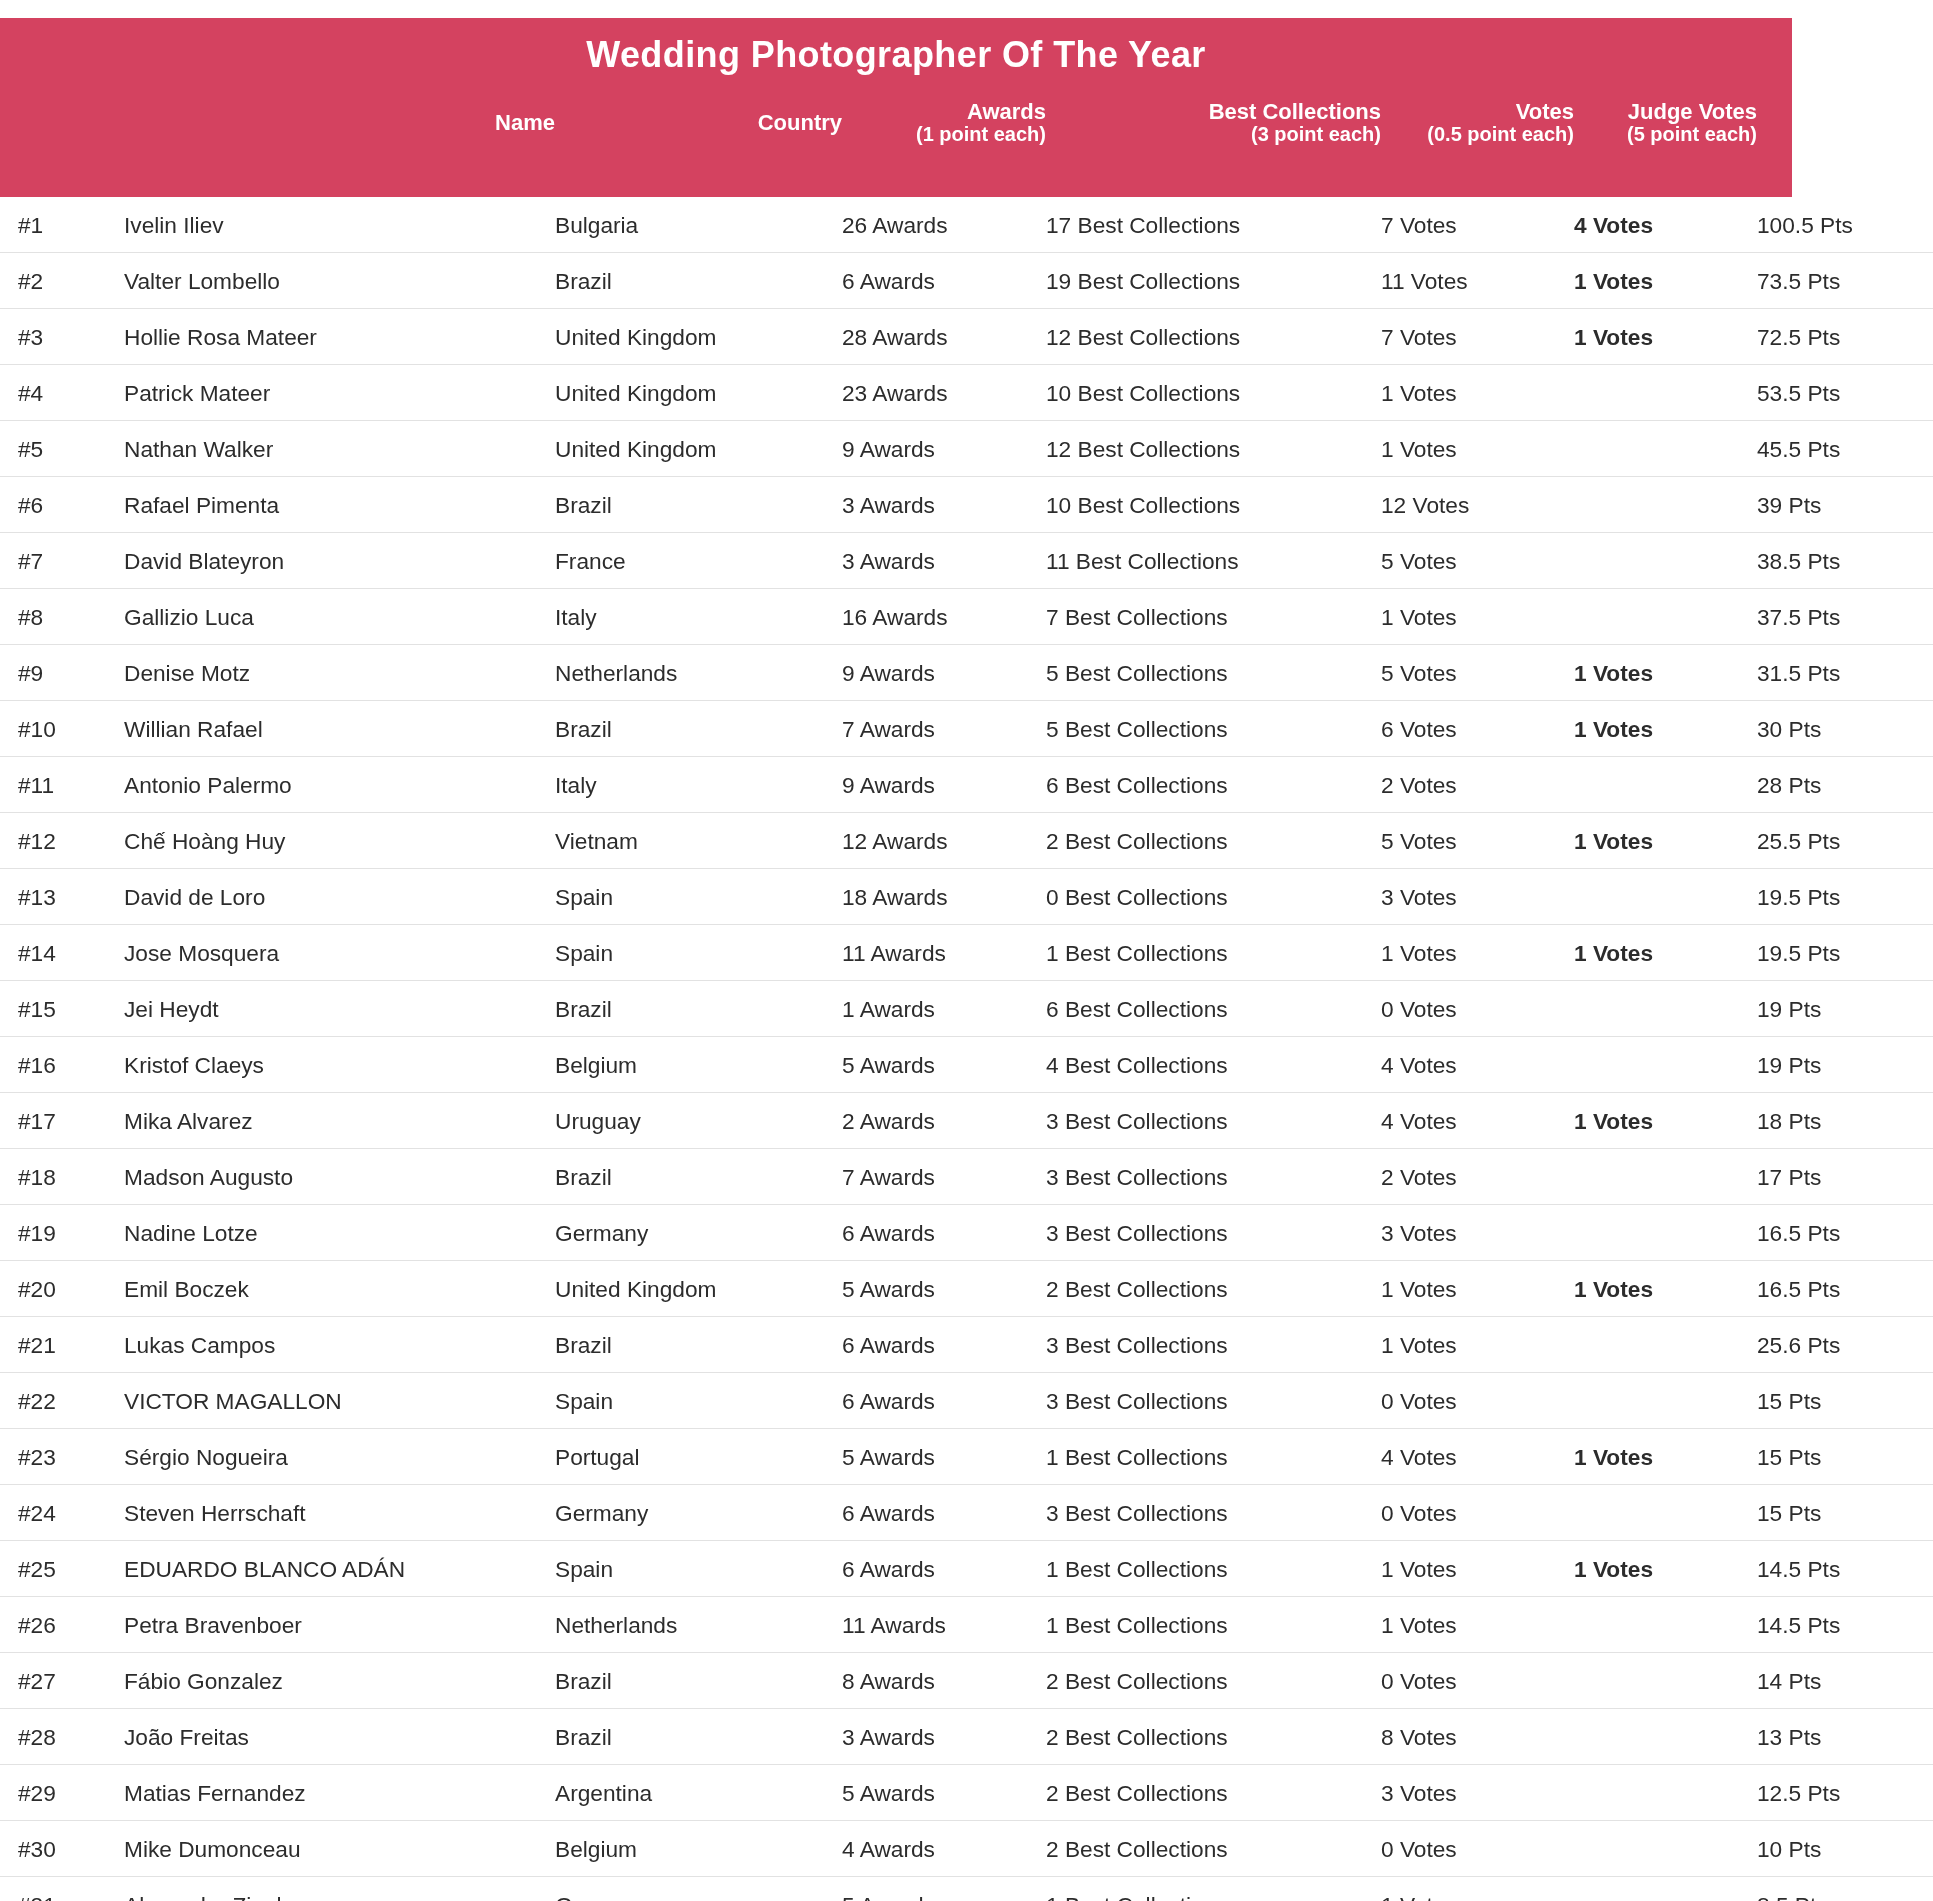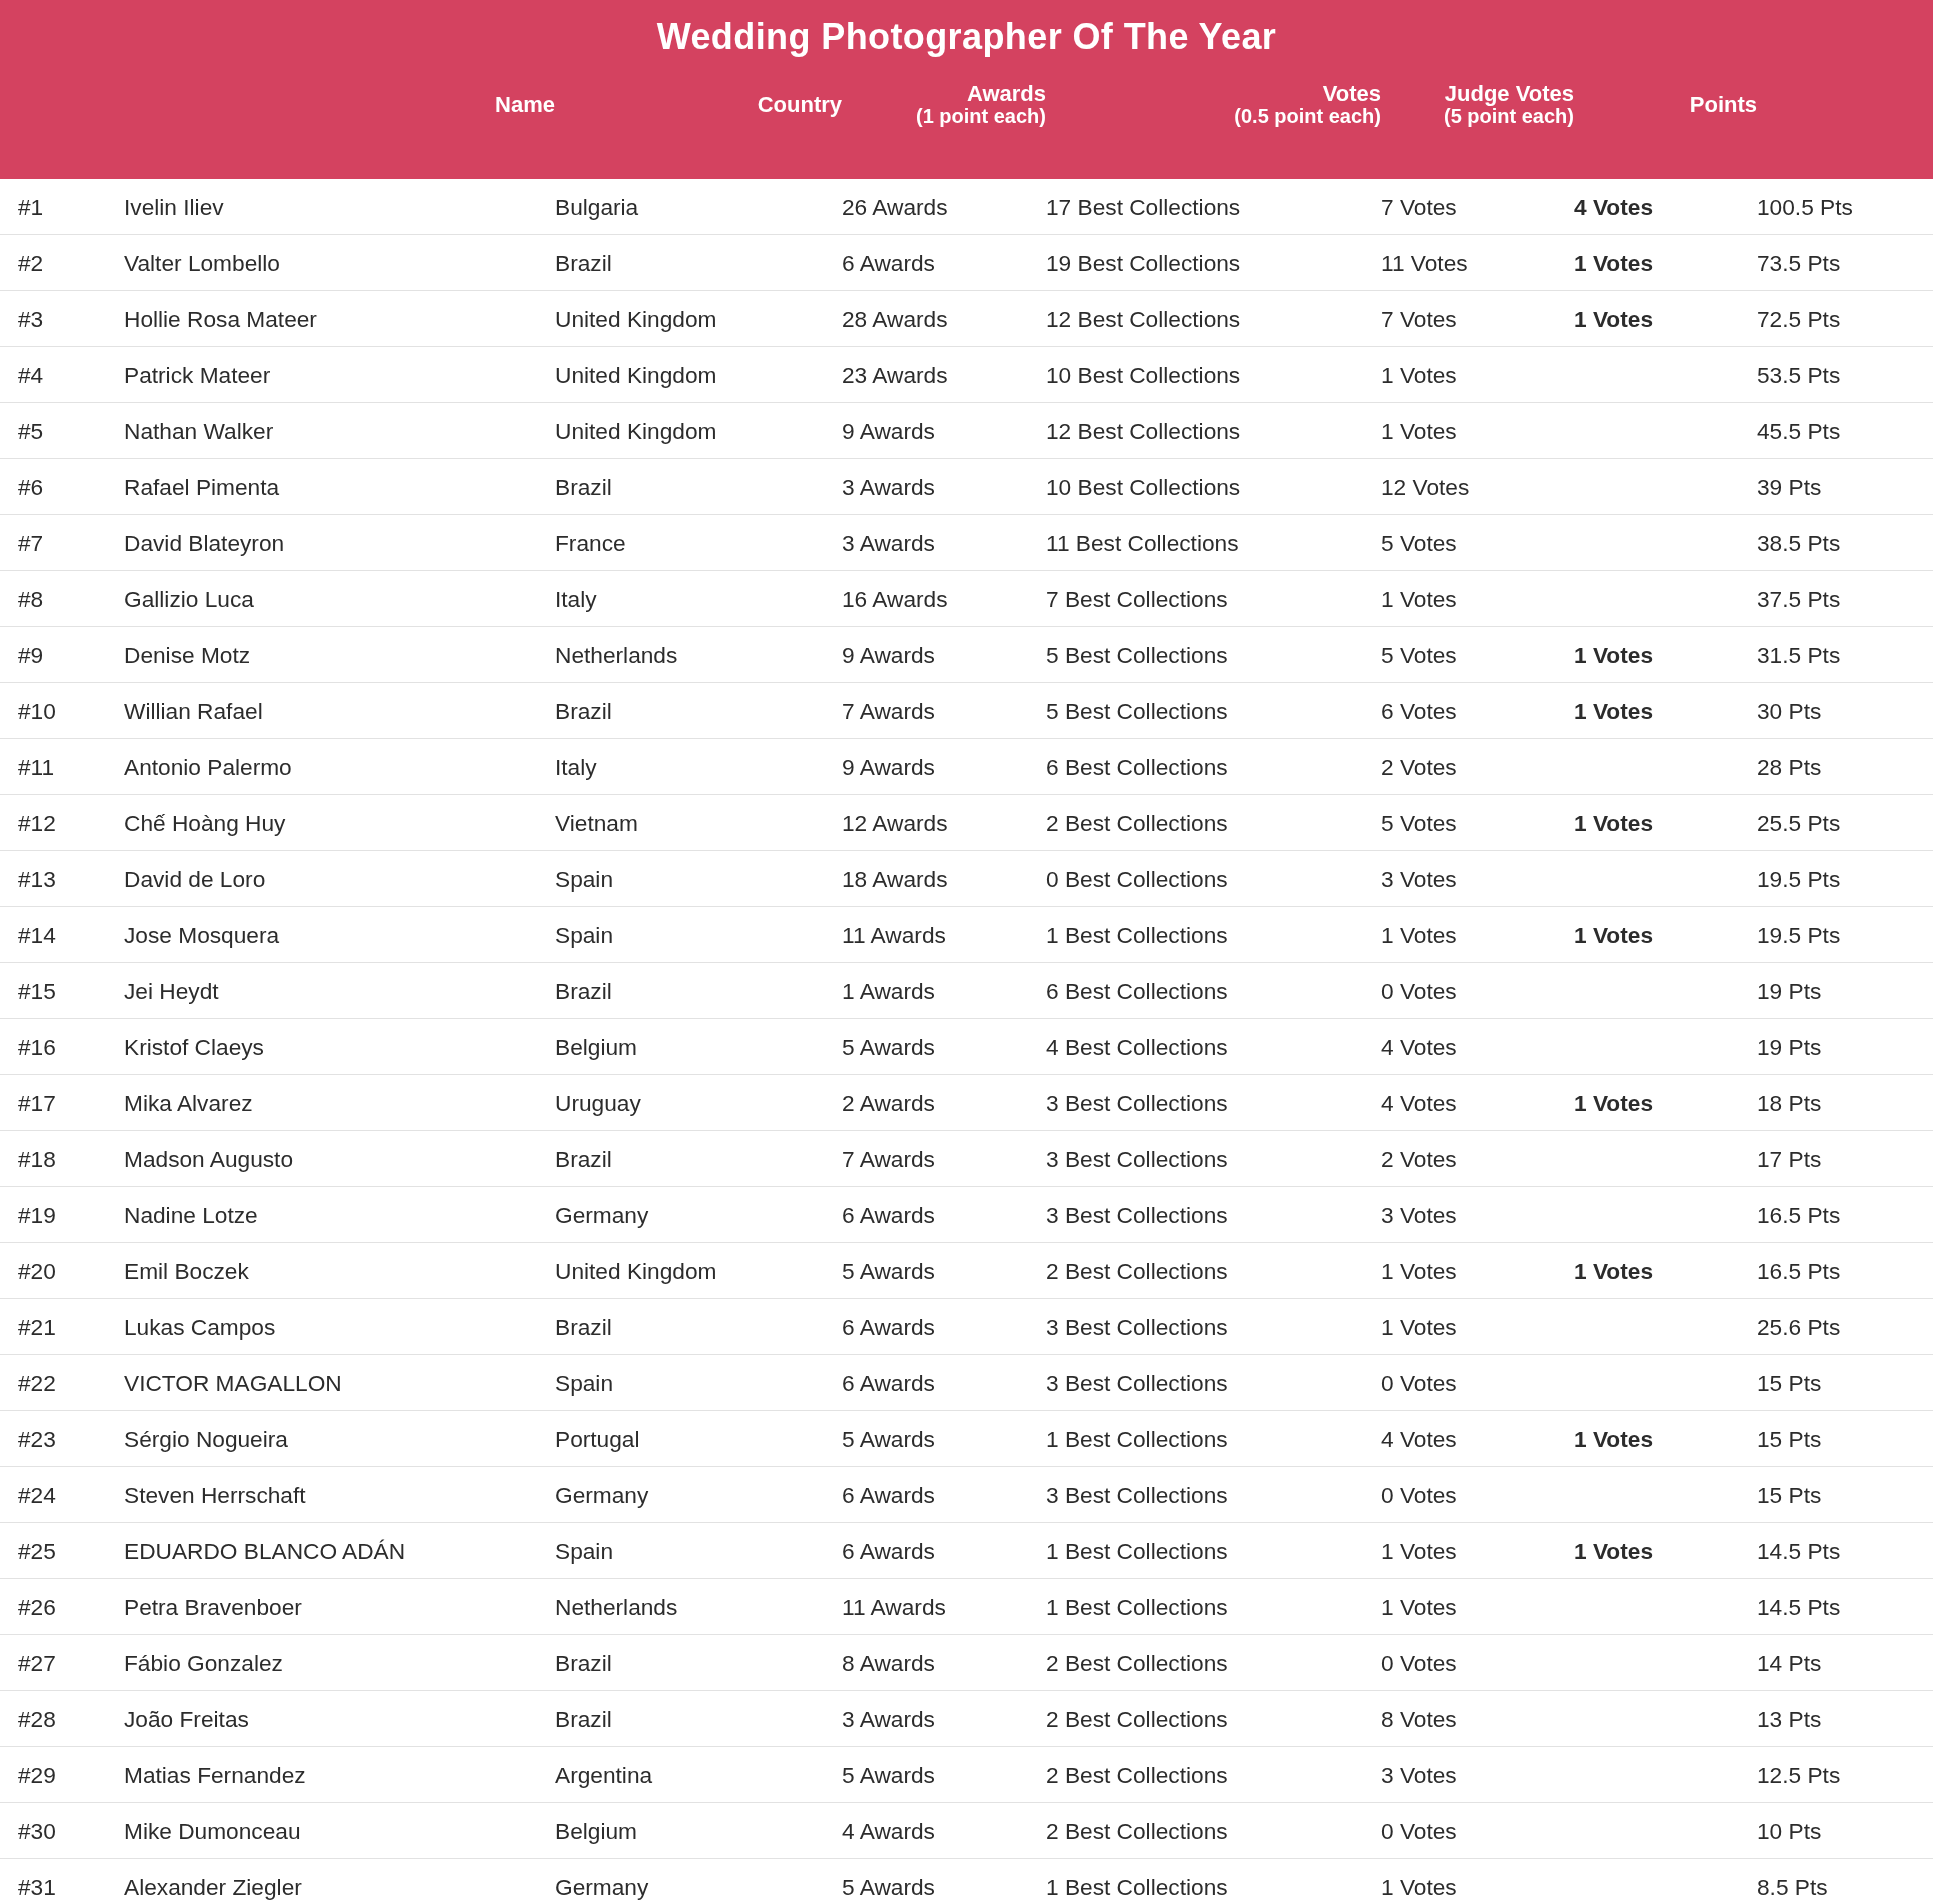--- a/index.html
+++ b/index.html
@@ -11,24 +11,24 @@
   *{margin:0;padding:0;box-sizing:border-box;}
   html,body{background:#ffffff;}
   body{
     width:1933px;height:1902px;
     font-family:"Liberation Sans","DejaVu Sans",sans-serif;
     font-stretch:condensed;
     color:var(--text);
     overflow:hidden;
   }
   .header{
-    width:1933px;height:179px;
+    width:1792px;height:179px;
     background:var(--header-bg);
     color:var(--header-text);
-    display:flex;flex-direction:column;
+    display:flex;flex-direction:column;margin-top:18px;
   }
   .title{
     margin-top:15px;
     text-align:center;
     font-size:36px;font-weight:bold;
     line-height:44px;
     letter-spacing:0.4px;
   }
   .col-row{
     margin-top:22.7px;
@@ -72,20 +72,24 @@
       <span class="col-label">Name</span>
     </div>
     <div class="col-cell">
       <span class="col-label">Country</span>
     </div>
     <div class="col-cell">
       <span class="col-label">Awards</span>
       <span class="col-sub">(1 point each)</span>
     </div>
     <div class="col-cell">
+      <span class="col-label">Best Collections</span>
+      <span class="col-sub">(3 point each)</span>
+    </div>
+    <div class="col-cell">
       <span class="col-label">Votes</span>
       <span class="col-sub">(0.5 point each)</span>
     </div>
     <div class="col-cell">
       <span class="col-label">Judge Votes</span>
       <span class="col-sub">(5 point each)</span>
     </div>
     <div class="col-cell">
       <span class="col-label">Points</span>
     </div>

